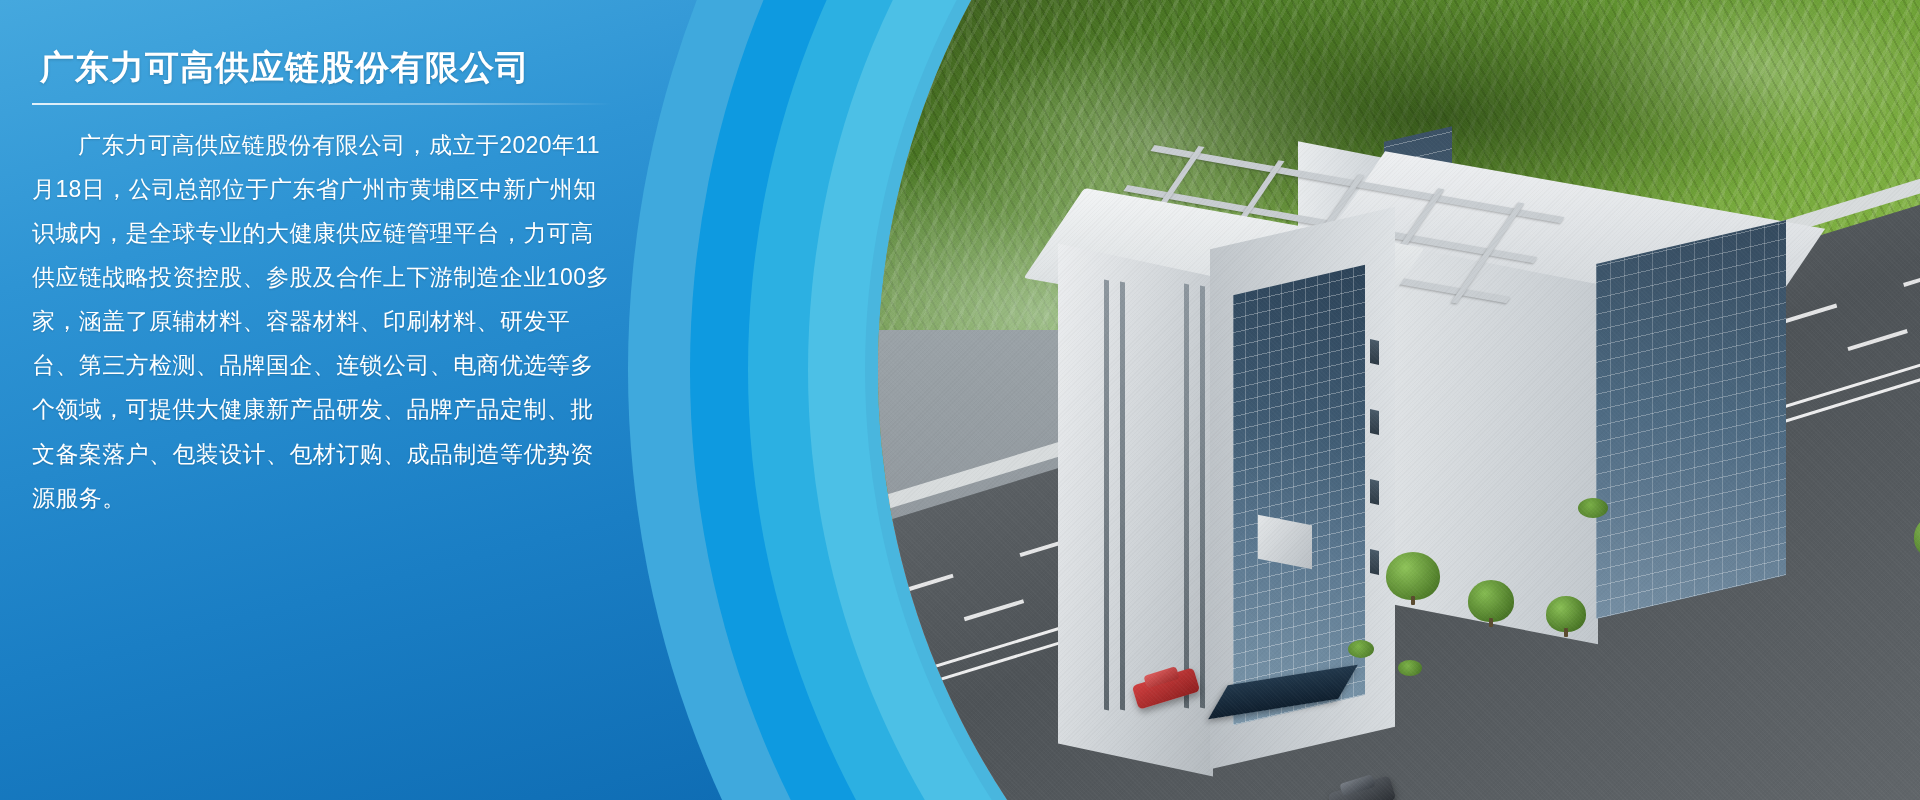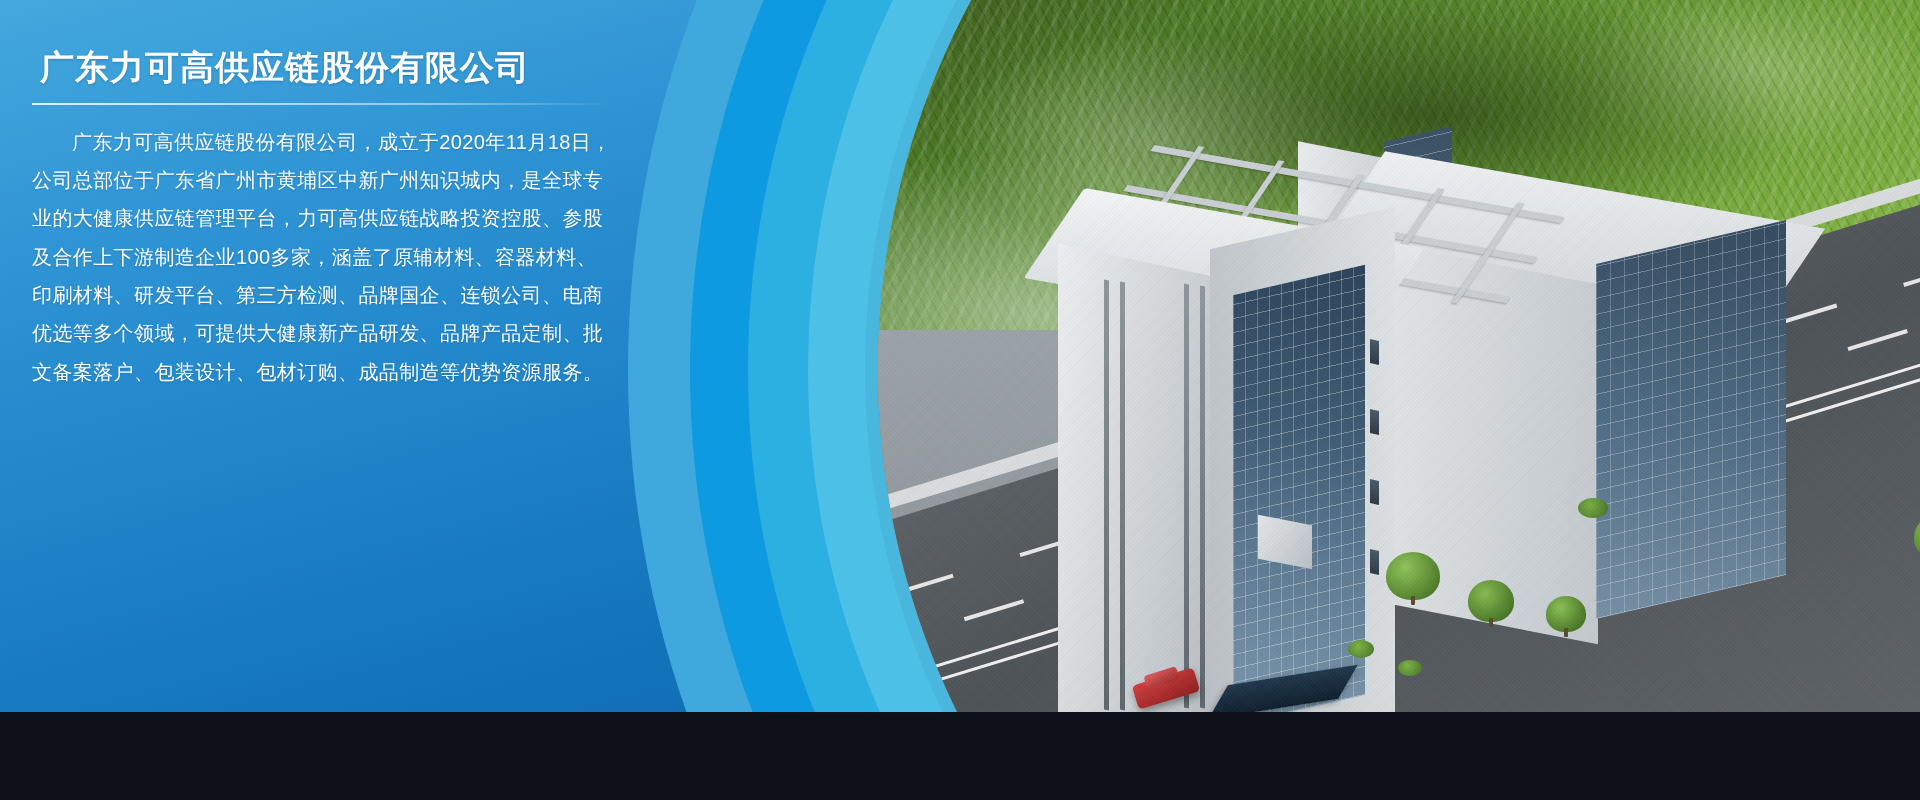--- a/index.html
+++ b/index.html
@@ -1,19 +1,19 @@
 <!DOCTYPE html>
 <html><head>
 <meta charset="utf-8">
 <style>
   * { margin:0; padding:0; box-sizing:border-box; }
   html,body { background:#0d1117; }
   .stage {
     position:relative;
-    width:1920px; height:712px;
+    width:1920px; height:800px;
     overflow:hidden;
     font-family:"Liberation Sans","DejaVu Sans",sans-serif;
     background:#1478c0;
   }
 
   
   .bg-gradient{
     position:absolute; inset:0;
     background:linear-gradient(165deg,#45a8de 0%,#2e94d4 22%,#1a7ec4 52%,#0f6db4 76%,#0a5ea3 100%);
   }
@@ -259,21 +259,21 @@
     padding-left:8px;
   }
   .rule{
     margin-top:14px;
     height:2px;
     width:100%;
     background:linear-gradient(90deg,rgba(255,255,255,.85),rgba(255,255,255,.45) 70%,rgba(255,255,255,0));
   }
   .body{
     margin-top:18px;
-    font-size:20px;
+    font-size:23px;
     line-height:1.92;
     color:#ffffff;
     letter-spacing:.4px;
     text-shadow:0 1px 2px rgba(0,0,0,.16);
   }
   .body p{ text-indent:2em; }
 
   
   .grain{
     position:absolute; inset:0;

